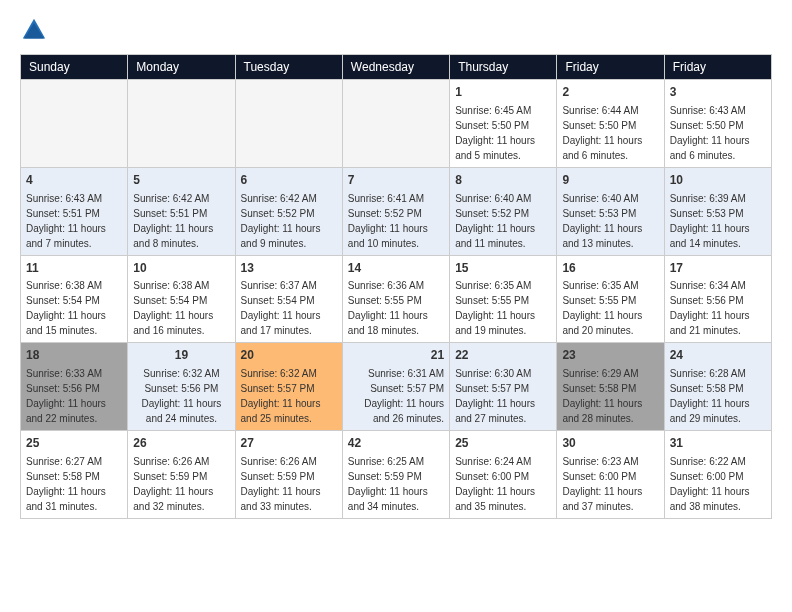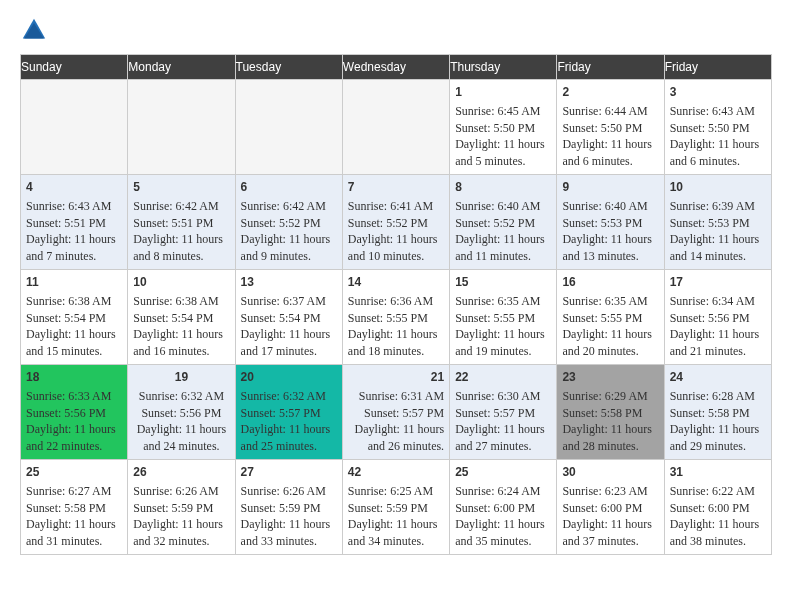--- a/index.html
+++ b/index.html
@@ -48,24 +48,24 @@
     .location {
       font-size: 14px;
       color: #555;
     }
     .calendar-table {
       width: 100%;
       border-collapse: collapse;
       table-layout: fixed;
     }
     .calendar-table th {
-      background: #404040;
+      background: #0f172a;
       color: #fff;
       font-size: 12px;
-      padding: 5px 0;
+      padding: 5px 8px;
       text-align: left;
       border: 1px solid #ccc;
       font-weight: normal;
     }
     .calendar-table td {
       border: 1px solid #ccc;
       vertical-align: top;
       padding: 4px 5px;
       font-size: 10.5px;
       height: 80px;
@@ -83,22 +83,21 @@
     }
     .day-number {
       font-weight: bold;
       font-size: 12px;
       color: #333;
       display: block;
       margin-bottom: 2px;
     }
     .day-info {
       color: #333;
-      font-size: 12px;
-      font-family: Liberation Serif, serif;
+      font-size: 10px;
     }
   </style>
 </head>
 <body>
 
 <div class="page">
   <div class="header">
     <div class="logo">
       <svg class="logo-icon" viewBox="0 0 40 40" xmlns="http://www.w3.org/2000/svg">
         <polygon points="20,4 36,32 4,32" fill="#2370b8"></polygon>
@@ -149,23 +148,23 @@
         <tr>
           <td><span class="day-number">11</span><span class="day-info">Sunrise: 6:38 AM<br>Sunset: 5:54 PM<br>Daylight: 11 hours and 15 minutes.</span></td>
           <td><span class="day-number">10</span><span class="day-info">Sunrise: 6:38 AM<br>Sunset: 5:54 PM<br>Daylight: 11 hours and 16 minutes.</span></td>
           <td><span class="day-number">13</span><span class="day-info">Sunrise: 6:37 AM<br>Sunset: 5:54 PM<br>Daylight: 11 hours and 17 minutes.</span></td>
           <td><span class="day-number">14</span><span class="day-info">Sunrise: 6:36 AM<br>Sunset: 5:55 PM<br>Daylight: 11 hours and 18 minutes.</span></td>
           <td><span class="day-number">15</span><span class="day-info">Sunrise: 6:35 AM<br>Sunset: 5:55 PM<br>Daylight: 11 hours and 19 minutes.</span></td>
           <td><span class="day-number">16</span><span class="day-info">Sunrise: 6:35 AM<br>Sunset: 5:55 PM<br>Daylight: 11 hours and 20 minutes.</span></td>
           <td><span class="day-number">17</span><span class="day-info">Sunrise: 6:34 AM<br>Sunset: 5:56 PM<br>Daylight: 11 hours and 21 minutes.</span></td>
         </tr>
         <tr>
-          <td style="background: #22c55e;"><span class="day-number">18</span><span class="day-info">Sunrise: 6:33 AM<br>Sunset: 5:56 PM<br>Daylight: 11 hours and 22 minutes.</span></td>
+          <td style="background: #a3a3a3;"><span class="day-number">18</span><span class="day-info">Sunrise: 6:33 AM<br>Sunset: 5:56 PM<br>Daylight: 11 hours and 22 minutes.</span></td>
           <td style="background: rgb(232, 238, 247); text-align: center;"><span class="day-number">19</span><span class="day-info">Sunrise: 6:32 AM<br>Sunset: 5:56 PM<br>Daylight: 11 hours and 24 minutes.</span></td>
-          <td style="background: #14b8a6; margin-left: 42px;"><span class="day-number">20</span><span class="day-info">Sunrise: 6:32 AM<br>Sunset: 5:57 PM<br>Daylight: 11 hours and 25 minutes.</span></td>
+          <td style="background: #fdba74; margin-left: 42px;"><span class="day-number">20</span><span class="day-info">Sunrise: 6:32 AM<br>Sunset: 5:57 PM<br>Daylight: 11 hours and 25 minutes.</span></td>
           <td style="background: rgb(232, 238, 247); text-align: right;"><span class="day-number">21</span><span class="day-info">Sunrise: 6:31 AM<br>Sunset: 5:57 PM<br>Daylight: 11 hours and 26 minutes.</span></td>
           <td style="background: rgb(232, 238, 247);"><span class="day-number">22</span><span class="day-info">Sunrise: 6:30 AM<br>Sunset: 5:57 PM<br>Daylight: 11 hours and 27 minutes.</span></td>
           <td style="background: #a3a3a3;"><span class="day-number">23</span><span class="day-info">Sunrise: 6:29 AM<br>Sunset: 5:58 PM<br>Daylight: 11 hours and 28 minutes.</span></td>
           <td style="background: rgb(232, 238, 247); margin-top: 16px;"><span class="day-number">24</span><span class="day-info">Sunrise: 6:28 AM<br>Sunset: 5:58 PM<br>Daylight: 11 hours and 29 minutes.</span></td>
         </tr>
         <tr>
           <td><span class="day-number">25</span><span class="day-info">Sunrise: 6:27 AM<br>Sunset: 5:58 PM<br>Daylight: 11 hours and 31 minutes.</span></td>
           <td><span class="day-number">26</span><span class="day-info">Sunrise: 6:26 AM<br>Sunset: 5:59 PM<br>Daylight: 11 hours and 32 minutes.</span></td>
           <td><span class="day-number">27</span><span class="day-info">Sunrise: 6:26 AM<br>Sunset: 5:59 PM<br>Daylight: 11 hours and 33 minutes.</span></td>
           <td><span class="day-number">42</span><span class="day-info">Sunrise: 6:25 AM<br>Sunset: 5:59 PM<br>Daylight: 11 hours and 34 minutes.</span></td>

